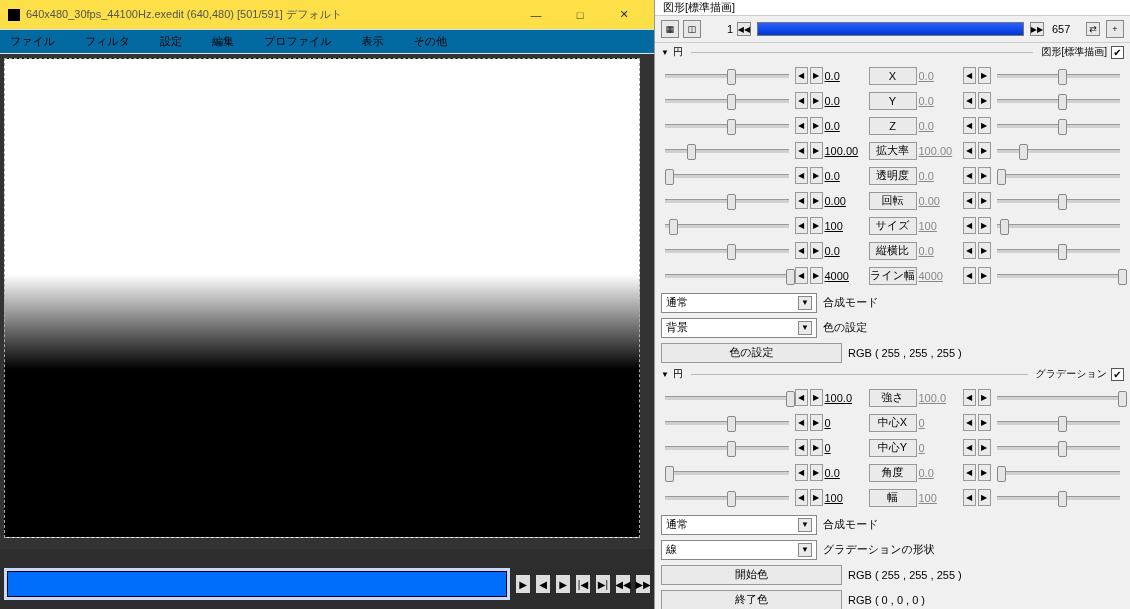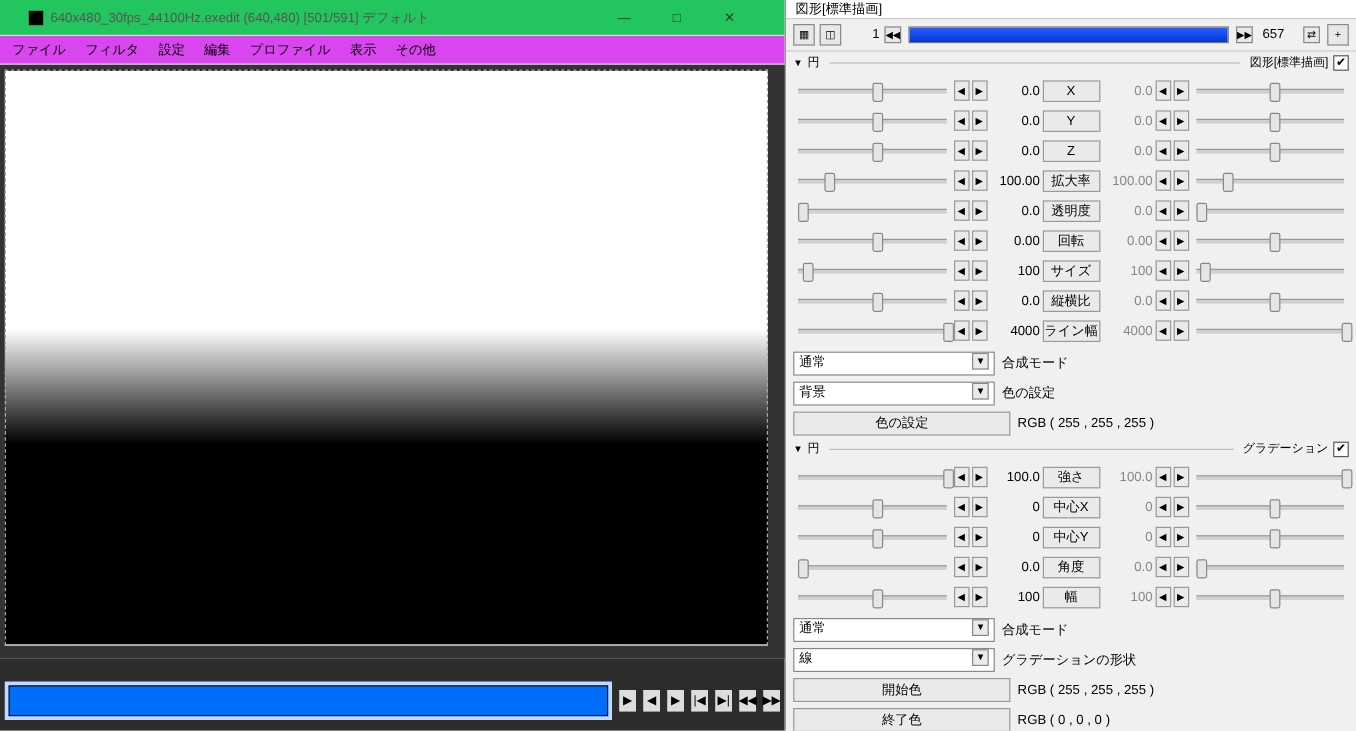--- a/index.html
+++ b/index.html
@@ -1,25 +1,25 @@
 <!DOCTYPE html>
 <html><head>
 <meta charset="utf-8">
 <style>
   html,body{margin:0;padding:0;font-family:"MS UI Gothic","Meiryo",sans-serif;font-size:11px;background:#f0f0f0;color:#000;width:1130px;height:609px;overflow:hidden}
   *{box-sizing:border-box}
   .app{display:flex;height:609px}
   .left{width:654px;display:flex;flex-direction:column;background:#fff}
   .right{flex:1;background:#f0f0f0;border-left:1px solid #999;display:flex;flex-direction:column}
   
-  .titlebar{display:flex;align-items:center;height:30px;background:#22c55e;color:#555;padding:0 24px;border-bottom:1px solid #ddd}
+  .titlebar{display:flex;align-items:center;height:30px;background:#fde047;color:#555;padding:0 8px;border-bottom:1px solid #ddd}
   .titlebar .ico{width:12px;height:12px;background:#000;margin-right:6px}
   .titlebar .t{flex:1}
   .winbtn{width:44px;height:28px;display:flex;align-items:center;justify-content:center;color:#333}
-  .menubar{display:flex;gap:16px;height:24px;align-items:center;padding:0 10px;background:#d946ef;border-bottom:1px solid #e5e5e5}
+  .menubar{display:flex;gap:30px;height:24px;align-items:center;padding:0 10px;background:#0369a1;border-bottom:1px solid #e5e5e5}
   .menubar span{cursor:default}
   .canvas-area{flex:1;background:#333;padding:2px;position:relative}
   .canvas{margin:2px;width:636px;height:480px;border:1px dashed #aaa;background:linear-gradient(#fff 0%,#fff 45%,#000 65%,#000 100%)}
   .bottom-strip{height:60px;background:#2d2d2d;padding:10px 4px 0 4px;display:flex;gap:6px;align-items:center}
   .seek{height:32px;flex:1;border:1px solid #888;background:#006efc;border:3px solid #c8d8ff;box-shadow:inset 0 0 0 1px #000}
   .tbtn{width:14px;height:18px;display:flex;align-items:center;justify-content:center;color:#000;background:#ddd;font-size:10px}
   
   .r-title{height:28px;display:flex;align-items:center;padding:0 8px;background:#fff;border-bottom:1px solid #ccc}
   .r-toolbar{display:flex;align-items:center;gap:4px;height:28px;padding:4px 6px;border-bottom:1px solid #ccc}
   .sqbtn{width:18px;height:18px;border:1px solid #888;background:#e8e8e8;display:flex;align-items:center;justify-content:center;font-size:9px}
@@ -28,25 +28,25 @@
   .nav{width:14px;height:14px;border:1px solid #888;background:#e8e8e8;display:flex;align-items:center;justify-content:center;font-size:8px}
   .section-head{display:flex;align-items:center;height:18px;gap:4px;padding:2px 6px;font-size:10px}
   .section-head .tri{font-size:8px}
   .section-head .fill{flex:1;border-top:1px solid #bbb;margin:0 4px}
   .section-head .chk{width:13px;height:13px;border:1px solid #555;display:flex;align-items:center;justify-content:center;font-size:10px;background:#fff}
   .param-rows{padding:2px 6px}
   .prow{display:flex;align-items:center;height:25px;gap:2px}
   .slider{position:relative;height:4px;background:#d0d0d0;border-top:1px solid #999;flex:1;margin:0 4px}
   .slider .knob{position:absolute;top:-6px;width:9px;height:16px;background:#e5e5e5;border:1px solid #888;border-radius:2px}
   .arr{width:13px;height:17px;border:1px solid #999;background:#eaeaea;display:flex;align-items:center;justify-content:center;font-size:8px;line-height:1}
-  .num{width:42px;text-align:right;font-size:11px}
+  .num{width:42px;text-align:left;text-decoration:underline;font-size:11px}
   .num.gray{color:#888}
   .lbl{width:48px;height:18px;border:1px solid #999;background:#eaeaea;display:flex;align-items:center;justify-content:center;font-size:11px}
   .sel-row{display:flex;align-items:center;height:25px;gap:6px;padding:2px 6px}
-  .sel{width:168px;height:20px;border:1px solid #888;background:#fff;display:flex;padding:0 4px;justify-content:space-between}
+  .sel{width:156px;height:20px;border:1px solid #888;background:#fff;display:flex;align-items:center;padding:0 4px;justify-content:space-between}
   .sel .dd{font-size:8px;width:14px;height:14px;border:1px solid #888;background:#eaeaea;display:flex;align-items:center;justify-content:center}
   .btn-row{display:flex;align-items:center;height:25px;gap:6px;padding:2px 6px}
   .w-btn{width:181px;height:20px;border:1px solid #999;background:#eaeaea;display:flex;align-items:center;justify-content:center}
   .arr-right{width:14px;height:14px;border:1px solid #888;background:#e8e8e8;display:flex;align-items:center;justify-content:center;font-size:9px;margin-left:auto}
 </style>
 </head>
 <body>
 
 <div class="app">
 

